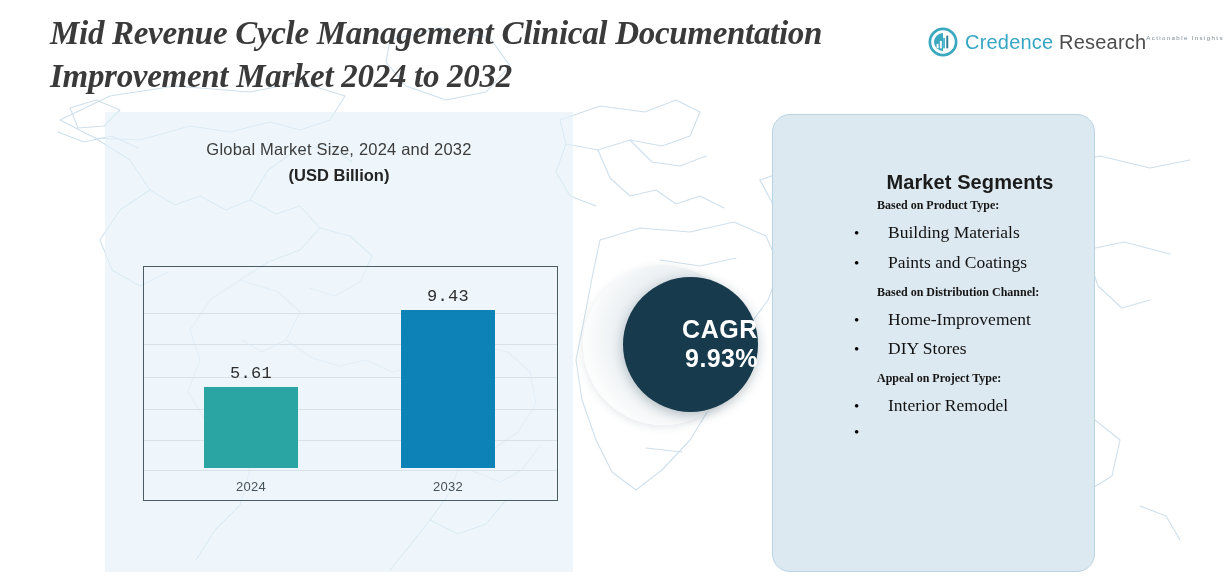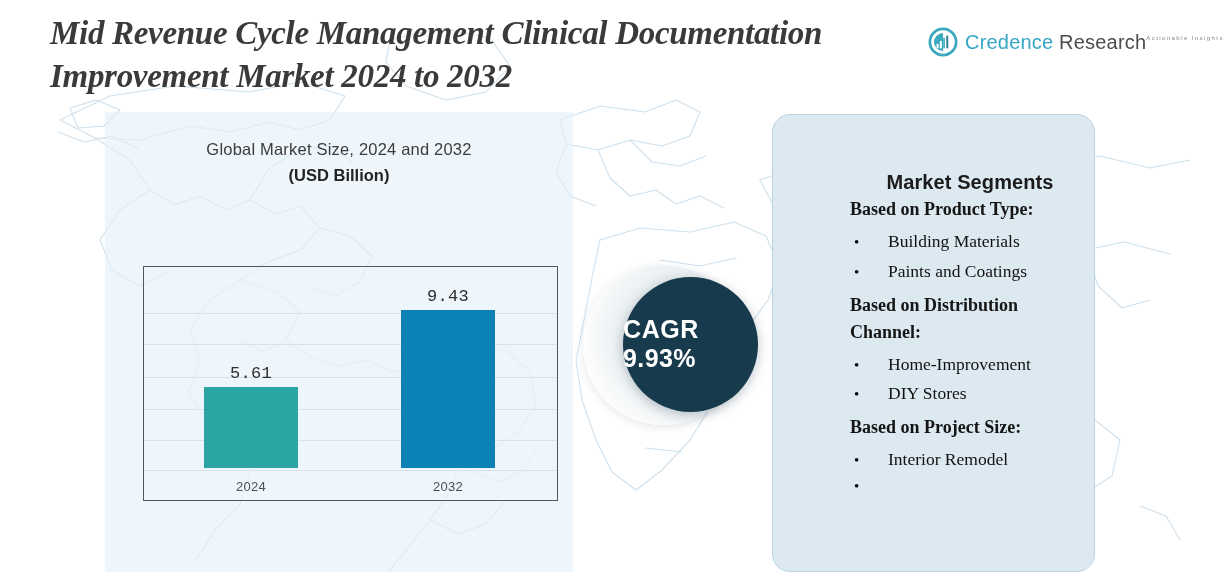--- a/index.html
+++ b/index.html
@@ -183,21 +183,21 @@
     box-shadow: 0 2px 9px rgba(80,100,115,0.16);
   }
   .cagr-circle {
     position: absolute;
     left: 40px; top: 12px;
     width: 135px; height: 135px;
     border-radius: 50%;
     background: #173a4d;
     display: flex;
     flex-direction: column;
-    align-items: flex-start;
+    align-items: flex-end;
     justify-content: center;
     box-shadow: 0 3px 12px rgba(20,50,70,0.28);
   }
   .cagr-label {
     font-family: "Liberation Sans", sans-serif;
     font-size: 25px;
     font-weight: bold;
     color: #ffffff;
     letter-spacing: 0.6px;
     line-height: 1.05;
@@ -236,25 +236,26 @@
     font-family: "Liberation Sans", sans-serif;
     font-size: 20px;
     font-weight: bold;
     color: #1b1b1b;
     letter-spacing: 0.1px;
     line-height: 1.22;
     text-align: center;
   }
   .seg-subheading {
     font-family: "Liberation Serif", serif;
-    font-size: 18px;
+    font-size: 12px;
     font-weight: bold;
     color: #151515;
     line-height: 1.5;
     margin-top: 2px;
+    margin-left: 27px;
   }
   ul.seg-list {
     list-style: none;
     margin: 4px 0 6px 0;
     padding: 0 0 0 4px;
   }
   ul.seg-list li {
     font-family: "Liberation Serif", serif;
     font-size: 17.5px;
     color: #121212;
@@ -401,21 +402,21 @@
     <li>
         <span class="dot">•</span>
         <span>Home-Improvement</span>
       </li>
     <li>
         <span class="dot">•</span>
         <span>DIY Stores</span>
       </li>
   </ul>
 
-  <div class="seg-subheading">Based on Project Size:</div>
+  <div class="seg-subheading">Appeal on Project Type:</div>
   <ul class="seg-list">
     <li>
         <span class="dot">•</span>
         <span>Interior Remodel</span>
       </li>
     <li>
         <span class="dot">•</span>
       </li>
   </ul>
 </div>

